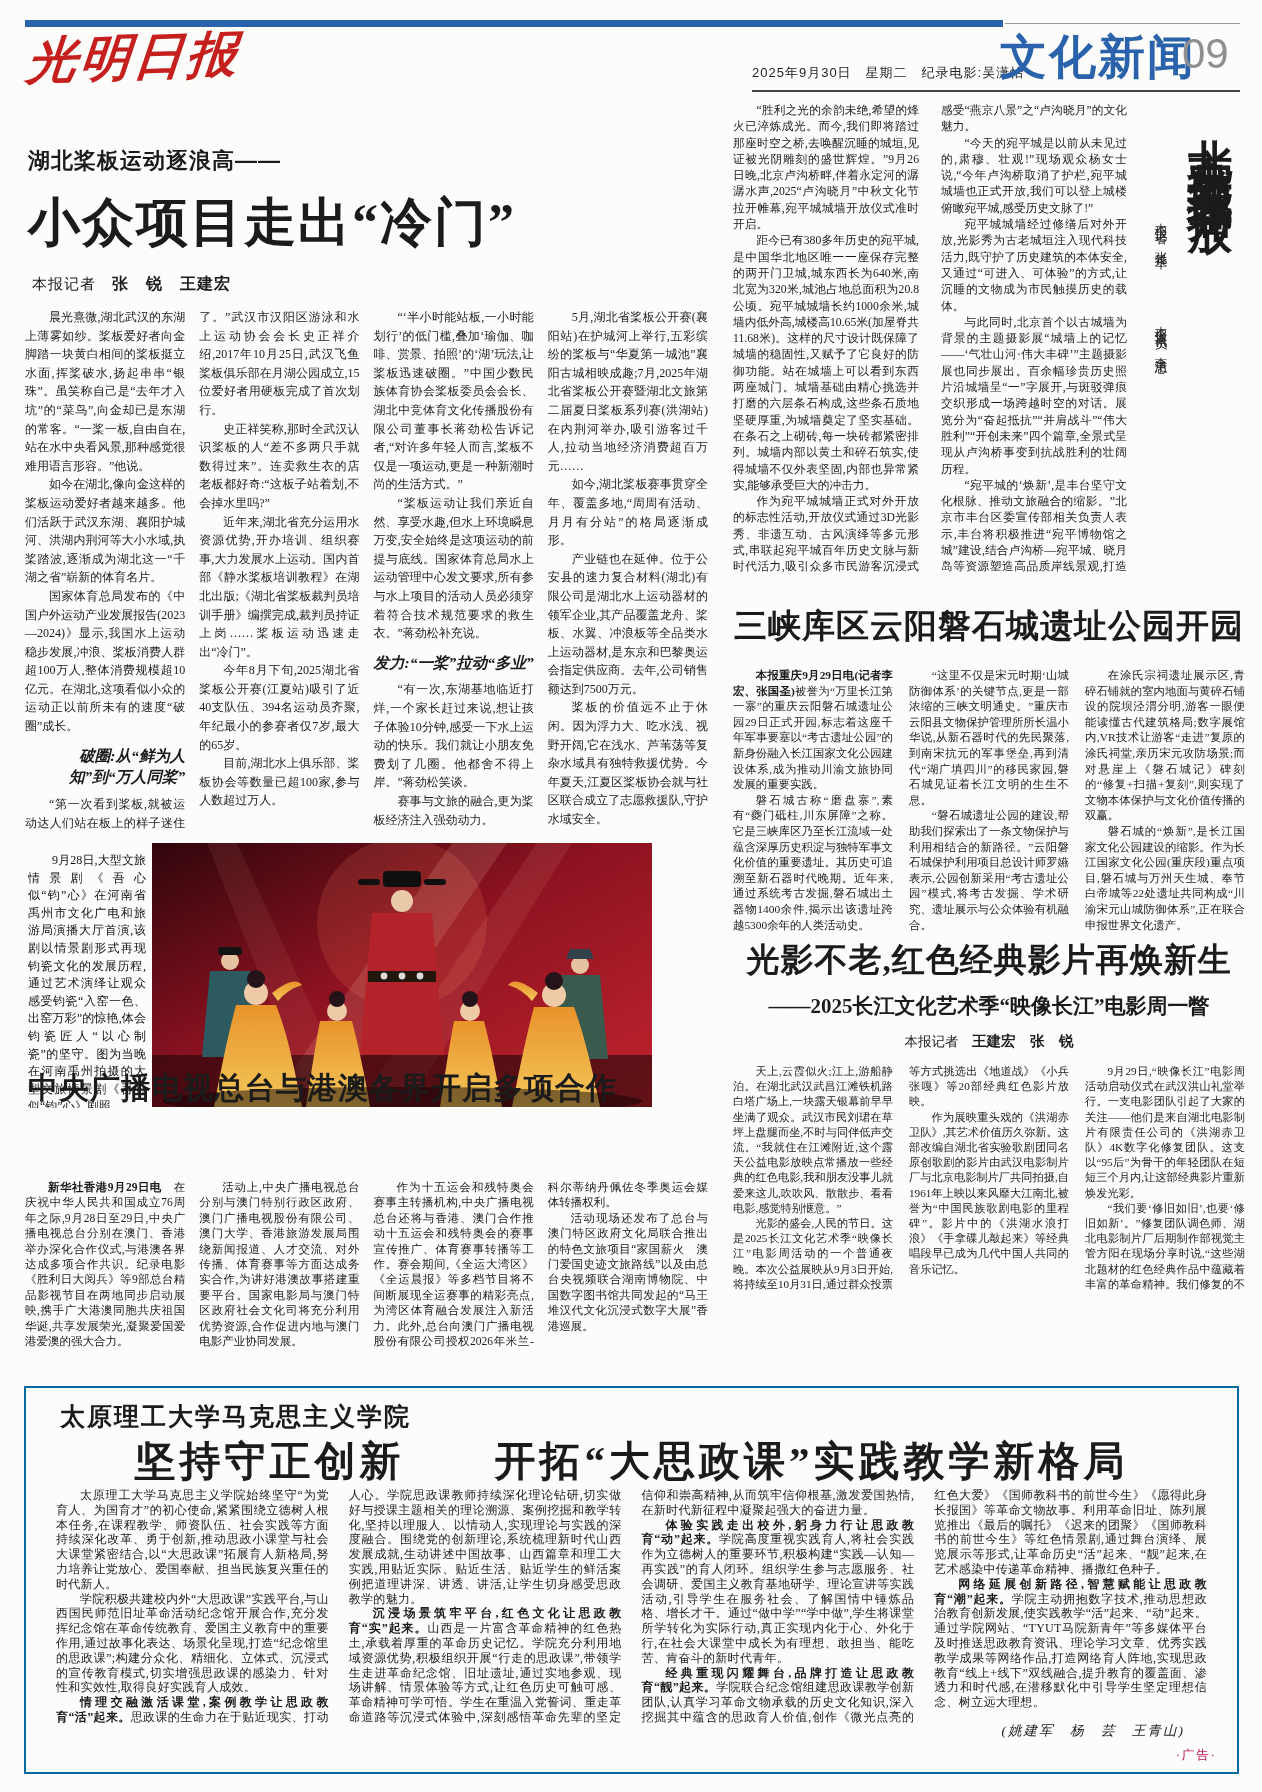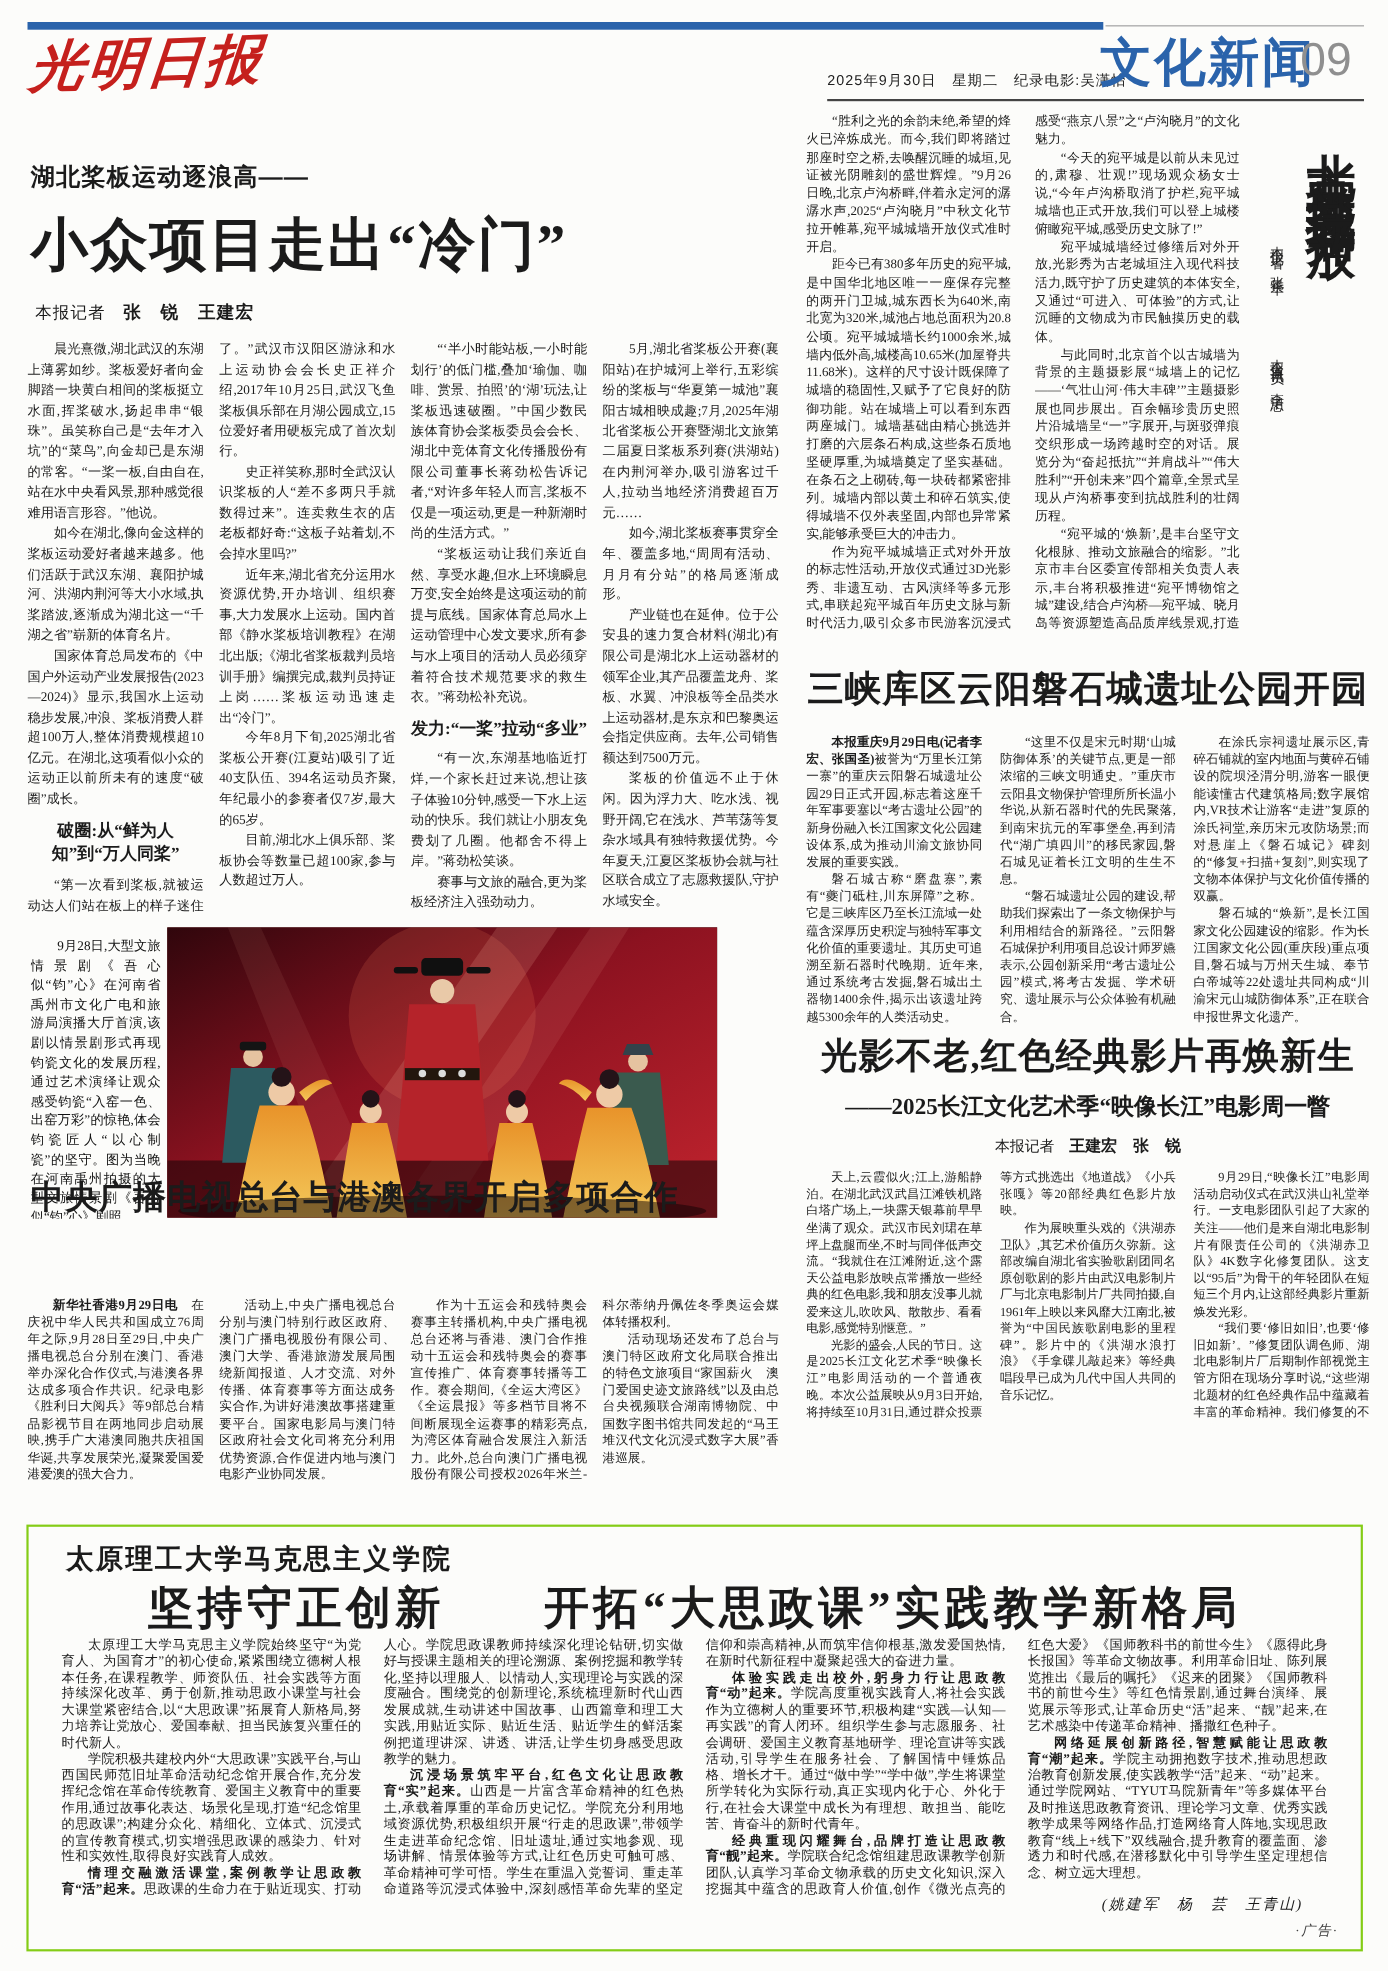--- a/index.html
+++ b/index.html
@@ -13,21 +13,21 @@
         font-family:"Liberation Serif",serif;}
   .date-line{position:absolute;left:752px;top:64px;font-size:13px;letter-spacing:1px;color:#222;
         font-family:"Liberation Sans","DejaVu Sans",sans-serif;}
   .section-name{position:absolute;left:1000px;top:26px;font-size:47px;font-weight:900;color:#2a63ab;
         letter-spacing:2px;font-family:"Liberation Serif",serif;}
   .page-num{position:absolute;left:1182px;top:30px;font-size:42px;color:#8f8f8f;
         font-family:"Liberation Sans","DejaVu Sans",sans-serif;}
   .header-rule{position:absolute;left:752px;top:90px;width:488px;height:2px;background:#444;}
   
   .para{margin:0;text-indent:2em;text-align:justify;}
-  .flow-subhead{margin:9px 0 7px;font-weight:bold;text-align:center;line-height:1.4;}
+  .flow-subhead{margin:9px 0 7px;font-weight:bold;text-align:right;line-height:1.4;font-style:italic;}
   .para-lead{font-weight:bold;}
   
   .lead-kicker{position:absolute;left:28px;top:146px;font-size:22px;font-weight:bold;letter-spacing:1px;
         font-family:"Liberation Sans","DejaVu Sans",sans-serif;}
   .lead-title{position:absolute;left:28px;top:188px;font-size:52px;font-weight:900;letter-spacing:2px;}
   .lead-byline{position:absolute;left:32px;top:274px;font-size:15px;letter-spacing:1px;}
   .lead-byline b{font-size:16px;}
   .lead-body{position:absolute;left:25px;top:308px;width:683px;height:530px;
         column-count:4;column-gap:14px;font-size:12px;line-height:18.6px;overflow:hidden;}
   .lead-body .flow-subhead{font-size:15.5px;}
@@ -57,30 +57,30 @@
   
   .film-title{position:absolute;left:733px;top:938px;width:512px;text-align:center;
         font-size:33px;font-weight:900;letter-spacing:1px;}
   .film-subtitle{position:absolute;left:733px;top:992px;width:512px;text-align:center;
         font-size:21px;font-weight:bold;font-family:Liberation Serif, serif;}
   .film-byline{position:absolute;left:733px;top:1032px;width:512px;text-align:center;font-size:13.5px;}
   .film-byline b{font-size:14.5px;}
   .film-body{position:absolute;left:733px;top:1064px;width:512px;height:234px;
         column-count:3;column-gap:16px;font-size:11.2px;line-height:15.2px;overflow:hidden;}
   
-  .ad-box{position:absolute;left:24px;top:1386px;width:1211px;height:384px;border:2px solid #84cc16;
+  .ad-box{position:absolute;left:24px;top:1386px;width:1211px;height:384px;border:2px solid #0369a1;
         background:#fcfcfa;}
   .ad-org{position:absolute;left:34px;top:12px;font-size:25px;font-weight:bold;
         font-family:"Liberation Sans","DejaVu Sans",sans-serif;letter-spacing:2px;}
   .ad-title{position:absolute;left:0;top:46px;width:100%;text-align:center;font-size:41px;
         font-weight:900;letter-spacing:4px;}
   .ad-body{position:absolute;left:30px;top:100px;width:1151px;height:250px;
         column-count:4;column-gap:20px;font-size:12px;line-height:14.8px;letter-spacing:0.3px;overflow:hidden;}
   .ad-sig{position:absolute;right:52px;bottom:32px;font-size:13.5px;font-style:italic;letter-spacing:2px;}
-  .ad-label{position:absolute;right:20px;bottom:8px;font-size:12.5px;letter-spacing:2px;color:#404040;font-style:italic;}
+  .ad-label{position:absolute;right:20px;bottom:8px;font-size:12.5px;letter-spacing:2px;color:#be185d;}
 </style>
 </head>
 <body>
 
 <div class="page">
 
   <div class="mast-bar"></div>
   <div class="mast-line-right"></div>
   <div class="paper-logo">光明日报</div>
   <div class="date-line">2025年9月30日　星期二　纪录电影:吴潇怡</div>

